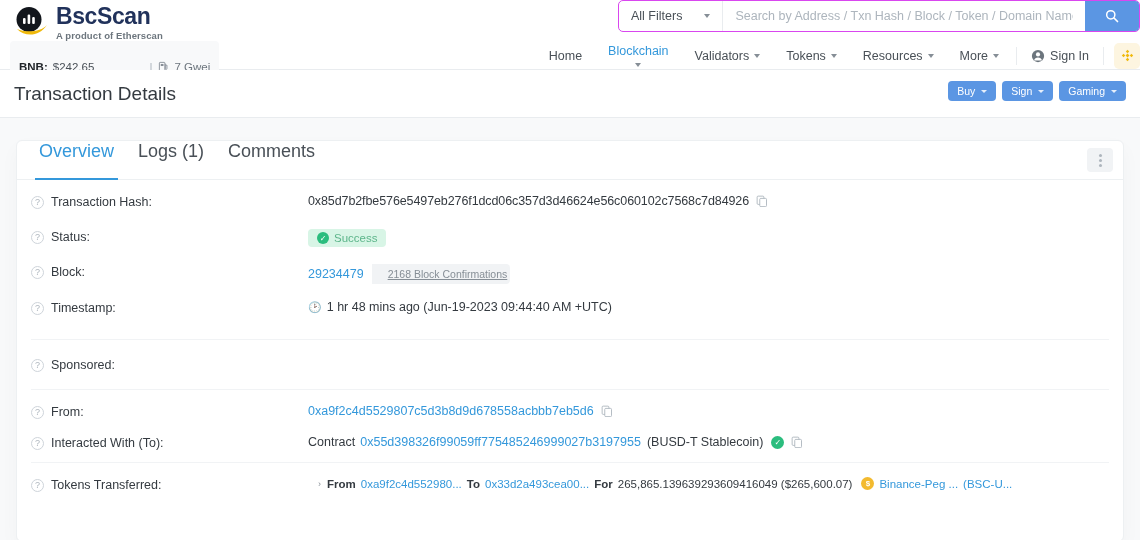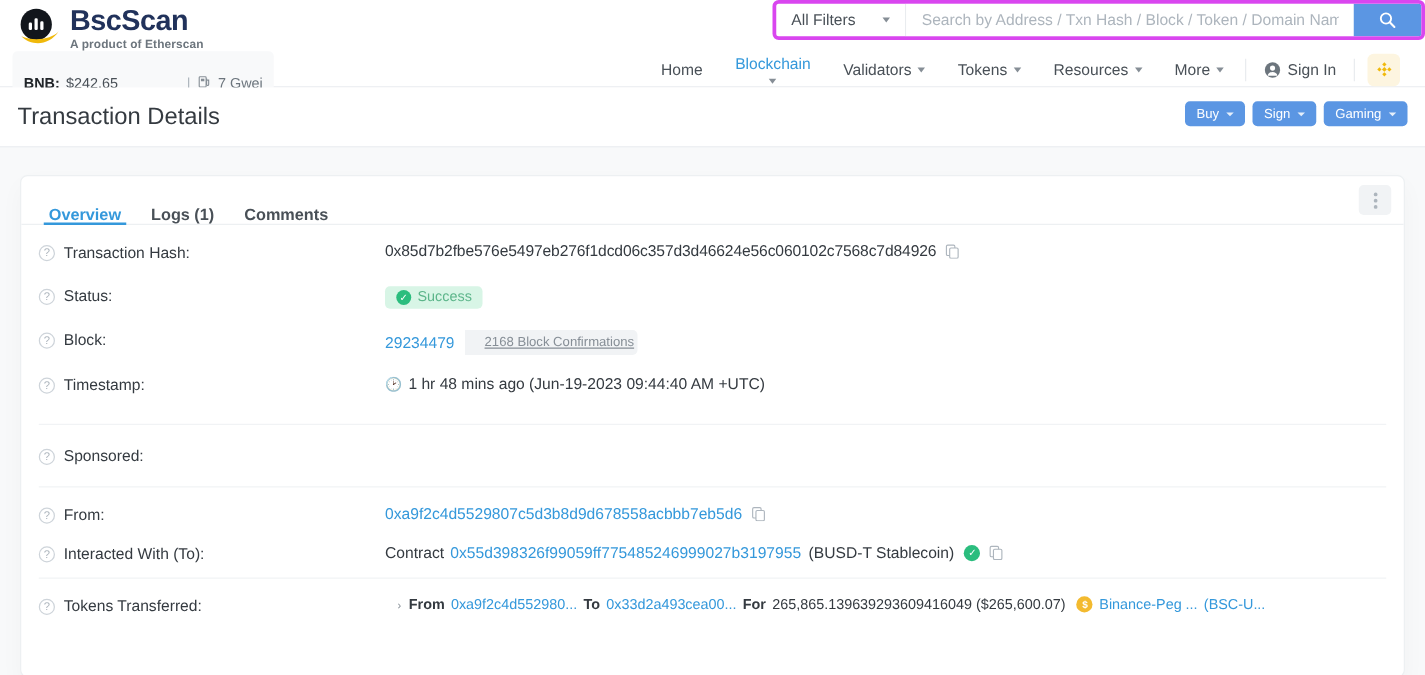--- a/index.html
+++ b/index.html
@@ -31,42 +31,42 @@
   .pricebar .lbl { font-weight: bold; color: #212529; }
   .pricebar .chg { color: #dc3545; margin-top: 34px; }
   .pricebar .sep { color: #adb5bd; margin: 0 1px; }
   .gas-ico { display: inline-block; font-size: 11px; color: #6c757d; }
   .pricebar .gwei { color: #6c757d; }
 
   
   .searchwrap {
     position: absolute; right: 0px; top: 0px;
     display: flex; height: 32px; width: 522px;
-    border: 3px solid #d946ef; border-radius: 5px; overflow: hidden;
+    border: 1px solid #d946ef; border-radius: 5px; overflow: hidden;
     background: #fff;
   }
   .filter-sel {
     display: flex; align-items: center; gap: 22px;
     padding: 0 12px; font-size: 12.5px; color: #495057;
     border-right: 1px solid #e9ecef; white-space: nowrap;
   }
   .caret { border-left: 3.5px solid transparent; border-right: 3.5px solid transparent;
            border-top: 4px solid #868e96; display: inline-block; }
   .search-input {
     flex: 1; border: none; outline: none; padding: 0 12px;
     font-size: 12.5px; color: #495057; font-family: "Liberation Sans", sans-serif;
   }
   .search-input::placeholder { color: #adb5bd; }
   .search-btn {
     width: 54px; background: #5b96e3; display: flex; align-items: center; justify-content: center;
     border: none; cursor: pointer;
   }
 
   
-  .nav { position: absolute; right: 20px; top: 38px; display: flex; align-items: center; gap: 0px; text-align: center; }
+  .nav { position: absolute; right: 0; top: 38px; display: flex; align-items: center; gap: 0px; text-align: center; }
   .nav-item {
     display: flex; align-items: center; gap: 5px;
     padding: 6px 13px; font-size: 12.5px; color: #495057; cursor: pointer; white-space: nowrap;
   }
   .nav-item.active { color: #3498db; flex-direction: column; }
   .nav-divider { width: 1px; height: 18px; background: #e9ecef; margin: 0 4px; }
   .signin { display: flex; align-items: center; gap: 5px; padding: 6px 10px; font-size: 12.5px; color: #495057; cursor: pointer; }
   .net-btn {
     width: 26px; height: 26px; border-radius: 5px; background: #fdf5e0;
     display: flex; align-items: center; justify-content: center; margin-left: 6px; cursor: pointer;
@@ -93,22 +93,22 @@
   .card {
     background: #fff; border-radius: 6px; border: 1px solid #edf0f2;
     box-shadow: 0 .5rem 1.2rem rgba(18,38,63,.03);
     height: 100%; overflow: hidden;
   }
   .card-head {
     height: 39px; border-bottom: 1px solid #edf0f2; position: relative;
     display: flex; align-items: stretch; padding-left: 10px;
   }
   .tab {
-    display: flex; align-items: flex-end; padding: 0 12px; font-size: 13px;
-    color: #495057; font-weight: bold; cursor: pointer; position: relative;
+    display: flex; align-items: flex-start; padding: 0 12px; font-size: 18px;
+    color: #495057; font-weight: normal; cursor: pointer; position: relative;
   }
   .tab.active { color: #3498db; }
   .tab.active::after {
     content: ""; position: absolute; left: 8px; right: 8px; bottom: -1px; height: 2px; background: #3498db;
   }
   .kebab {
     position: absolute; right: 10px; top: 7px; width: 26px; height: 24px;
     background: #f1f3f5; border-radius: 4px; display: flex; flex-direction: column;
     align-items: center; justify-content: center; gap: 2px; cursor: pointer;
   }

